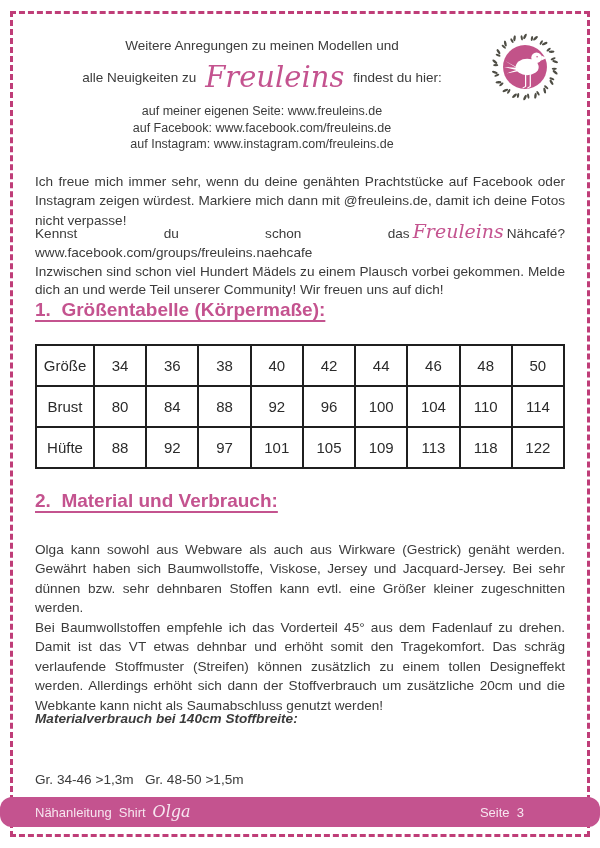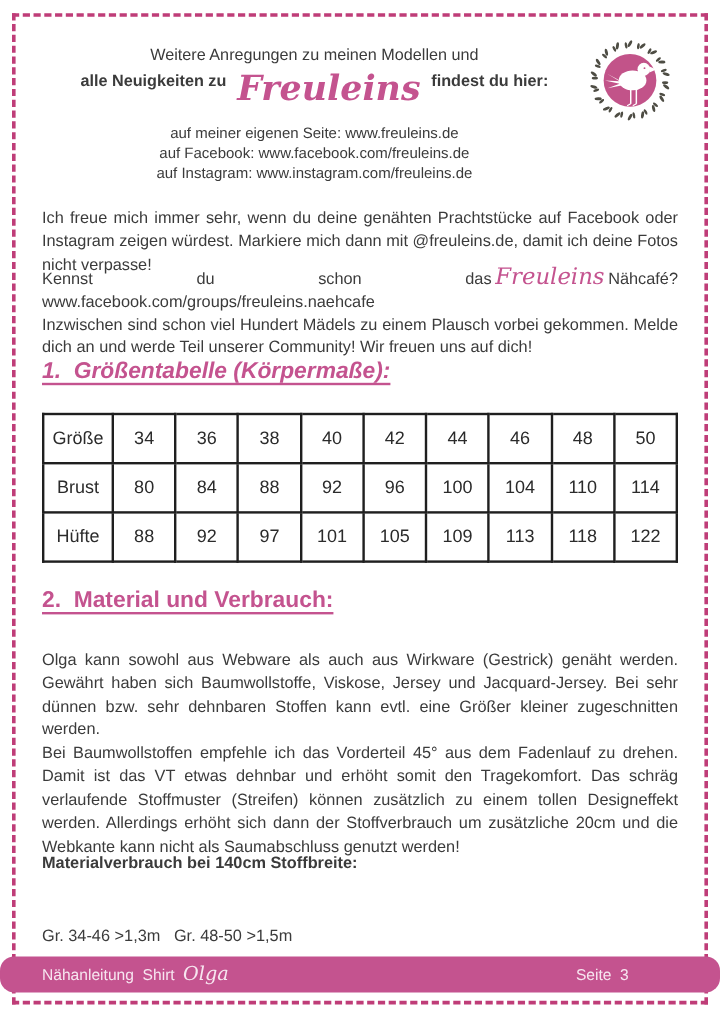--- a/index.html
+++ b/index.html
@@ -24,22 +24,22 @@
     border:3px dashed var(--border-pink);
     z-index:1;
   }
   
   .header{
     position:absolute;left:28px;top:38px;width:468px;
     text-align:center;z-index:2;
   }
   .header-line1{font-size:13.5px;color:var(--ink);}
   .brand-line{
-    display:flex;justify-content:center;align-items:flex-start;gap:9px;
-    margin-top:7px;height:34px;font-weight:bold;
+    display:flex;justify-content:center;align-items:center;gap:9px;
+    margin-top:7px;height:34px;
   }
   .brand-line .small{font-size:13.5px;}
   .brand-script{
     font-family:"DejaVu Serif", serif;font-style:italic;
     color:var(--accent);font-size:29px;line-height:0.9;
   }
   .links{margin-top:9px;font-size:12.5px;line-height:1.32;color:var(--ink);}
   
   .logo{position:absolute;left:489px;top:31px;width:72px;height:72px;z-index:2;}
   .wreath{fill:var(--wreath);}
@@ -58,38 +58,38 @@
     font-family:"DejaVu Serif", serif;font-style:italic;
     color:var(--accent);font-size:19px;line-height:1;padding:0 3px;
   }
   
   .section-title{
     position:absolute;left:35px;
     color:var(--accent);font-size:19px;font-weight:600;
     text-decoration:underline;text-decoration-thickness:2px;text-underline-offset:4px;
     white-space:pre-wrap;
   }
-  .title-1{top:299px;font-style:italic;}
+  .title-1{top:299px;}
   .title-2{top:490px;}
   
   .size-table{
     position:absolute;left:35px;top:344px;width:530px;
     border-collapse:collapse;table-layout:fixed;
     font-size:15px;color:#2b2b2b;
   }
   .size-table td{
     border:2px solid #1f1f1f;text-align:center;height:41px;padding:0;
   }
   
   .s2-body{top:540px;line-height:1.43;}
   .material{
     position:absolute;left:35px;top:668px;width:530px;
     font-size:13.6px;line-height:1.5;white-space:pre-wrap;color:var(--ink);
   }
-  .material-title{font-weight:bold;}
+  .material-title{font-weight:bold;font-style:italic;}
   
   .footer{
     position:absolute;left:0;top:797px;width:600px;height:30px;
     background:var(--accent);z-index:3;
     display:flex;align-items:center;
     color:var(--footer-text);font-size:13px;border-radius:12px;
   }
   .footer-left{margin-left:35px;display:flex;align-items:center;gap:7px;white-space:pre-wrap;}
   .footer-script{
     font-family:"DejaVu Serif", serif;font-style:italic;font-size:16px;line-height:1;

